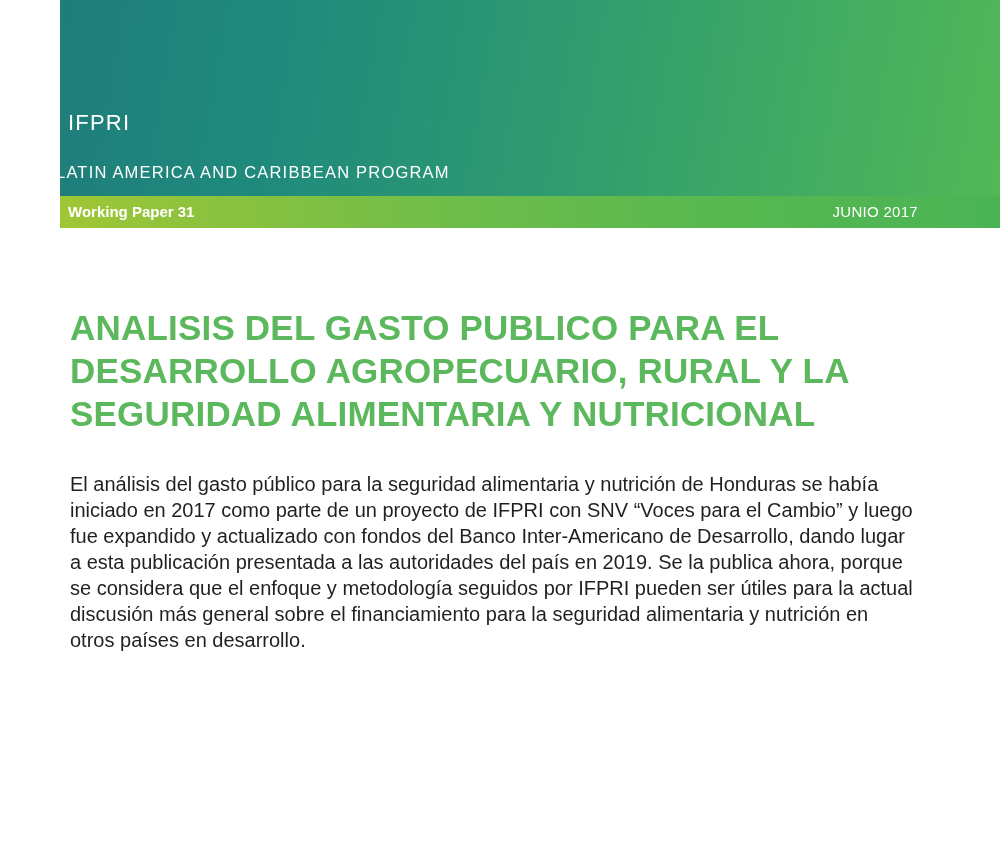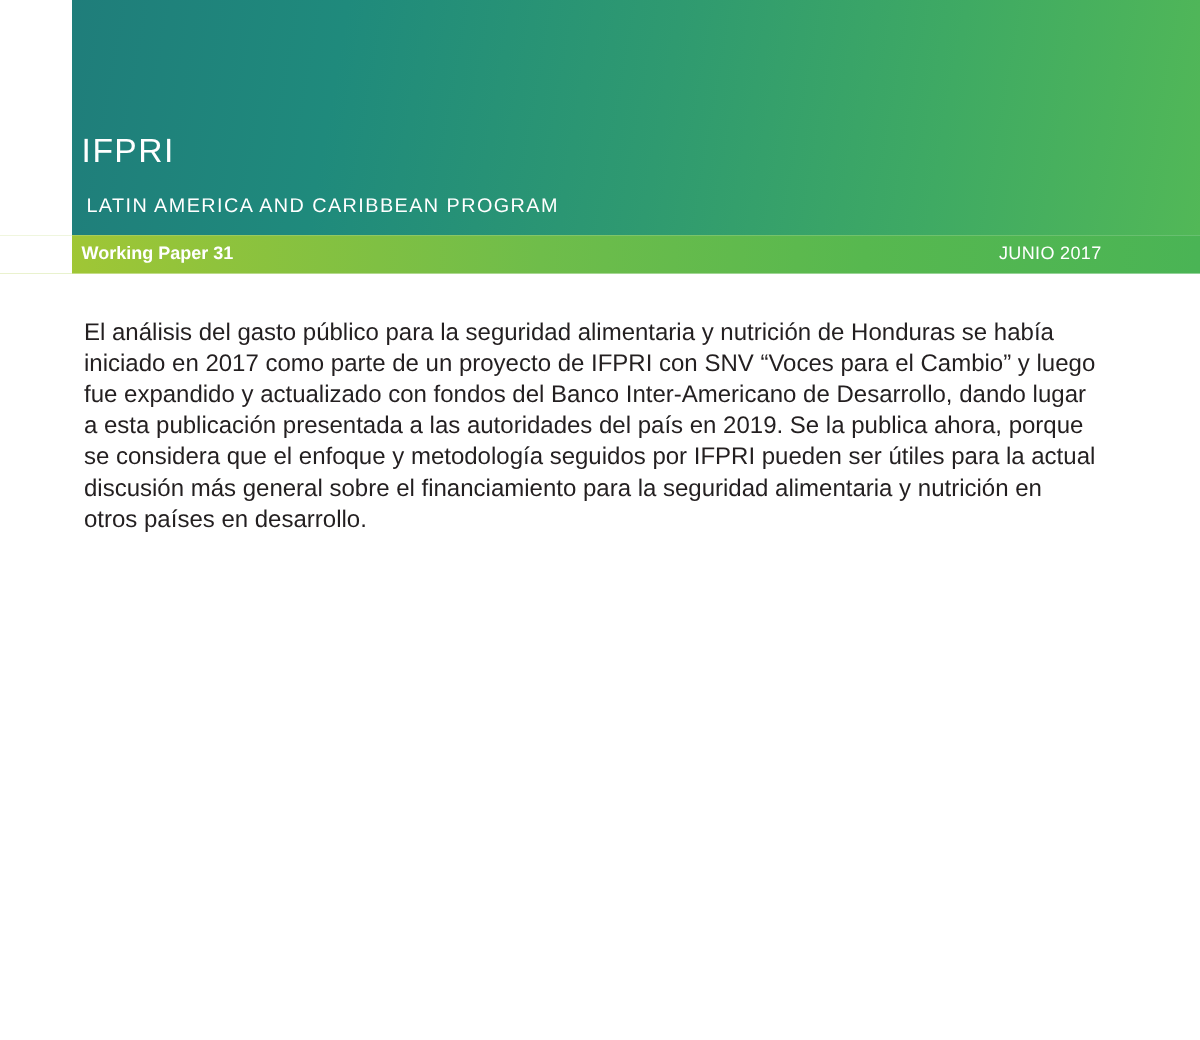--- a/index.html
+++ b/index.html
@@ -49,27 +49,27 @@
     font-size: 14.5px;
     line-height: 17.5px;
     letter-spacing: 1.1px;
     font-weight: 400;
   }
   .logo-ifpri {
     position: absolute;
     left: 68px;
     top: 110px;
     color: #ffffff;
-    font-size: 28px;
+    font-size: 22px;
     letter-spacing: 1.2px;
     font-weight: 400;
   }
   .program-line {
     position: absolute;
-    left: 72px;
+    left: 56px;
     top: 163px;
     color: #ffffff;
     font-size: 16.5px;
     letter-spacing: 1.2px;
     font-weight: 500;
     text-align: right;
   }
 
   
   .band {
@@ -146,14 +146,15 @@
   <div class="program-line">LATIN AMERICA AND CARIBBEAN PROGRAM</div>
 </div>
 
 <div class="band">
   <div class="band-left-strip"></div>
   <div class="wp">Working Paper 31</div>
   <div class="date">JUNIO 2017</div>
 </div>
 
 <div class="content">
+  <h1 class="doc-title">ANALISIS DEL GASTO PUBLICO PARA EL DESARROLLO AGROPECUARIO, RURAL Y LA SEGURIDAD ALIMENTARIA Y NUTRICIONAL</h1>
   <p class="abstract">El análisis del gasto público para la seguridad alimentaria y nutrición de Honduras se había iniciado en 2017 como parte de un proyecto de IFPRI con SNV “Voces para el Cambio” y luego fue expandido y actualizado con fondos del Banco Inter-Americano de Desarrollo, dando lugar a esta publicación presentada a las autoridades del país en 2019. Se la publica ahora, porque se considera que el enfoque y metodología seguidos por IFPRI pueden ser útiles para la actual discusión más general sobre el financiamiento para la seguridad alimentaria y nutrición en otros países en desarrollo.</p>
 </div>
 
 </body></html>

